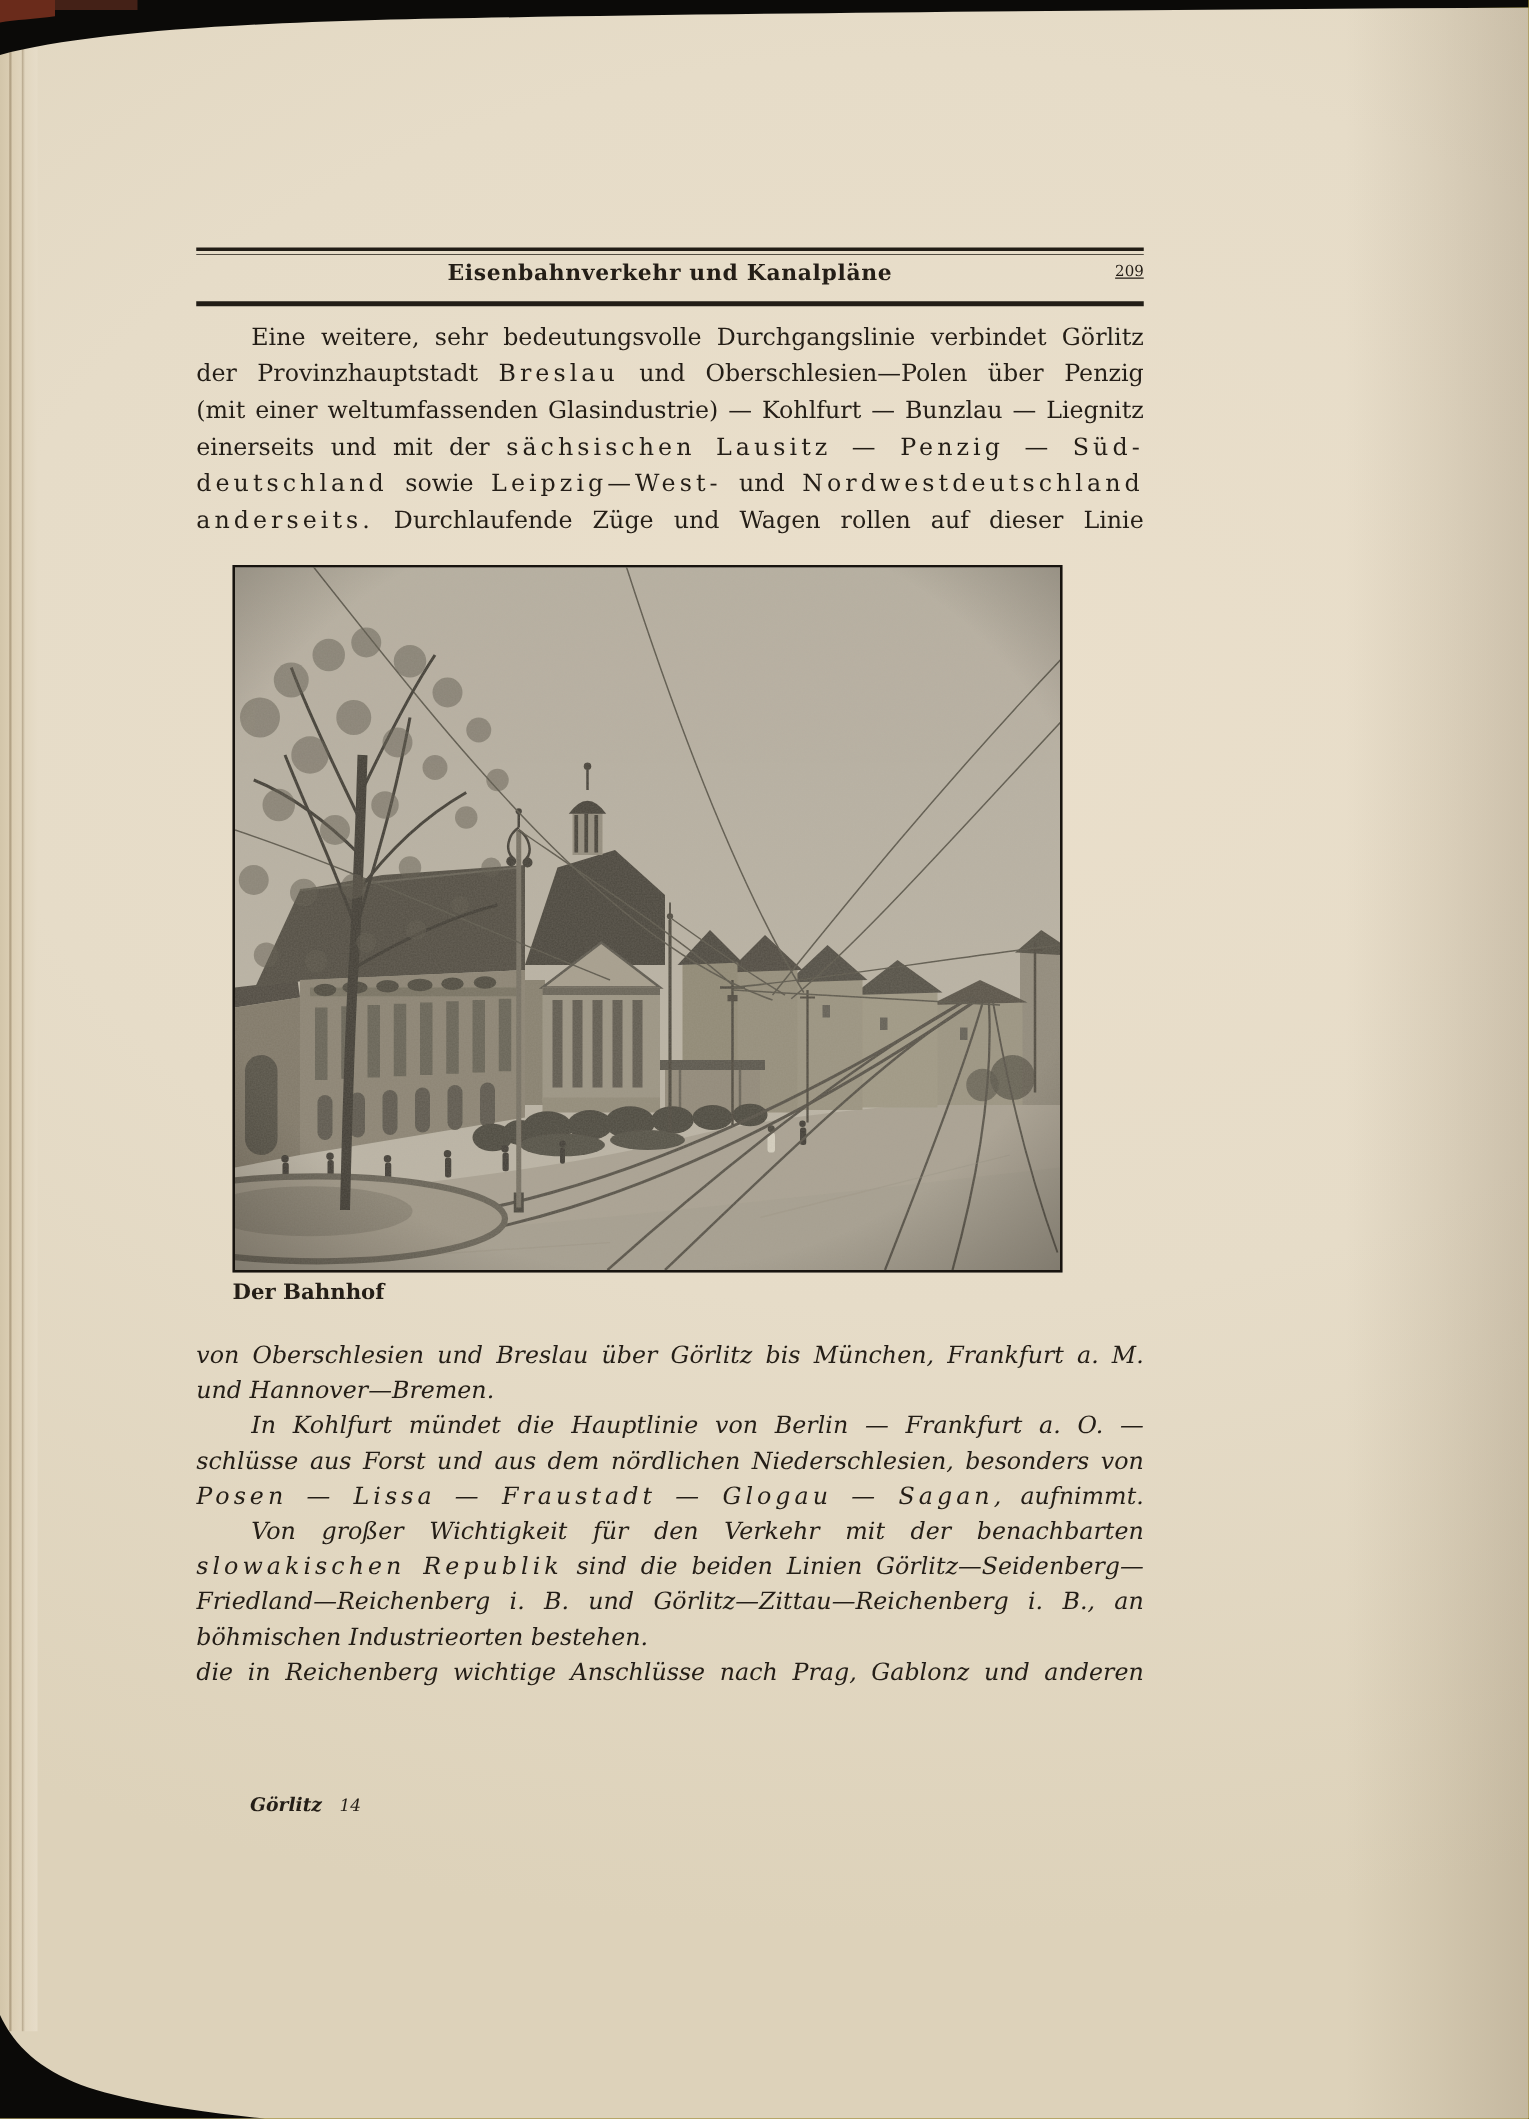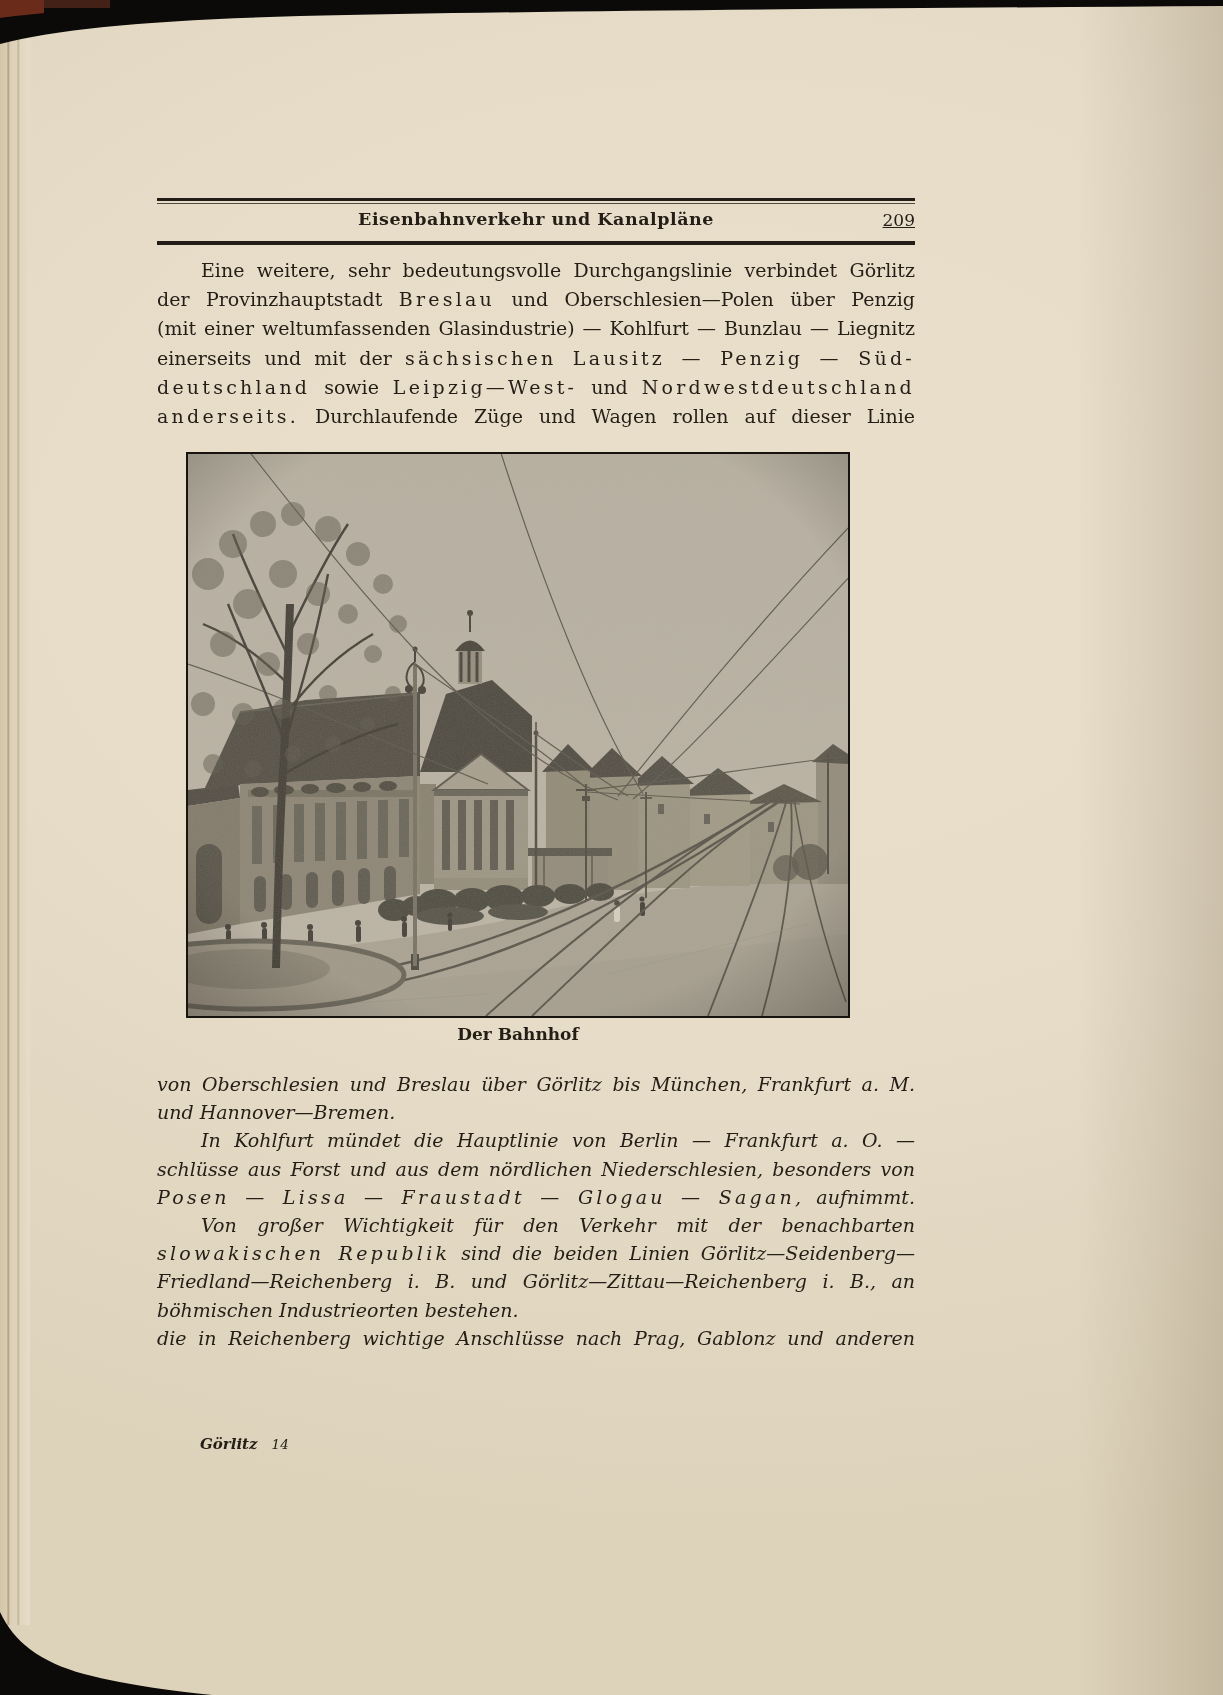--- a/index.html
+++ b/index.html
@@ -14,33 +14,33 @@
         background:
           linear-gradient(90deg, rgba(0,0,0,0) 7px, rgba(128,108,76,.55) 8px, rgba(0,0,0,0) 10px),
           linear-gradient(90deg, rgba(0,0,0,0) 17px, rgba(136,116,84,.40) 18px, rgba(0,0,0,0) 20px),
           linear-gradient(90deg,#d3c6aa 0%,#dccfb5 35%,#e1d6bf 65%,#e6dcc8 100%);}
   #content{position:absolute;left:157px;top:0;width:758px;height:1695px;color:#241e17;}
   .rule{position:absolute;left:0;width:758px;}
   #rule-top{top:192px;height:7px;background:linear-gradient(#221d16 0 3px, rgba(0,0,0,0) 3px 5px, rgba(34,29,22,.75) 5px 6px, rgba(0,0,0,0) 6px);}
   #rule-bottom{top:235px;height:4px;background:#221d16;}
   #running-title{position:absolute;left:0;right:0;top:203px;text-align:center;
         font-size:17.5px;font-weight:bold;letter-spacing:.03em;}
-  #page-number{position:absolute;right:0;top:204px;font-size:17px;text-decoration:underline;}
+  #page-number{position:absolute;right:0;top:204px;font-size:12px;text-decoration:underline;}
   .textblock{position:absolute;left:0;width:758px;}
   #paras-top{top:250px;}
   #paras-bottom{top:1064px;}
   .paragraph{margin:0;}
   .line{font-size:19px;height:29.2px;line-height:29.2px;overflow:hidden;white-space:normal;}
   #paras-bottom .line{height:28.2px;line-height:28.2px;font-style:italic;}
   .line.just{text-align:justify;text-align-last:justify;}
   .line.ind{padding-left:44px;}
   .sperr{letter-spacing:.17em;}
   #figure{position:absolute;left:29px;top:446px;width:664px;}
   #photo-frame{width:660px;height:562px;border:2px solid #17130e;background:#b7b0a3;}
-  #caption{position:absolute;left:29px;top:1018px;width:664px;text-align:center;
+  #caption{position:absolute;left:29px;top:1018px;width:664px;
         font-size:17px;font-weight:bold;}
   #footer{position:absolute;left:43px;top:1429px;font-size:15px;font-style:italic;}
   #footer .sig-label{font-weight:bold;}
   #footer .sig-num{margin-left:14px;font-size:13.5px;}
   #scan-overlay{position:absolute;left:0;top:0;width:1223px;height:1695px;pointer-events:none;}
 </style>
 </head>
 <body>
 
 <div id="scan">

